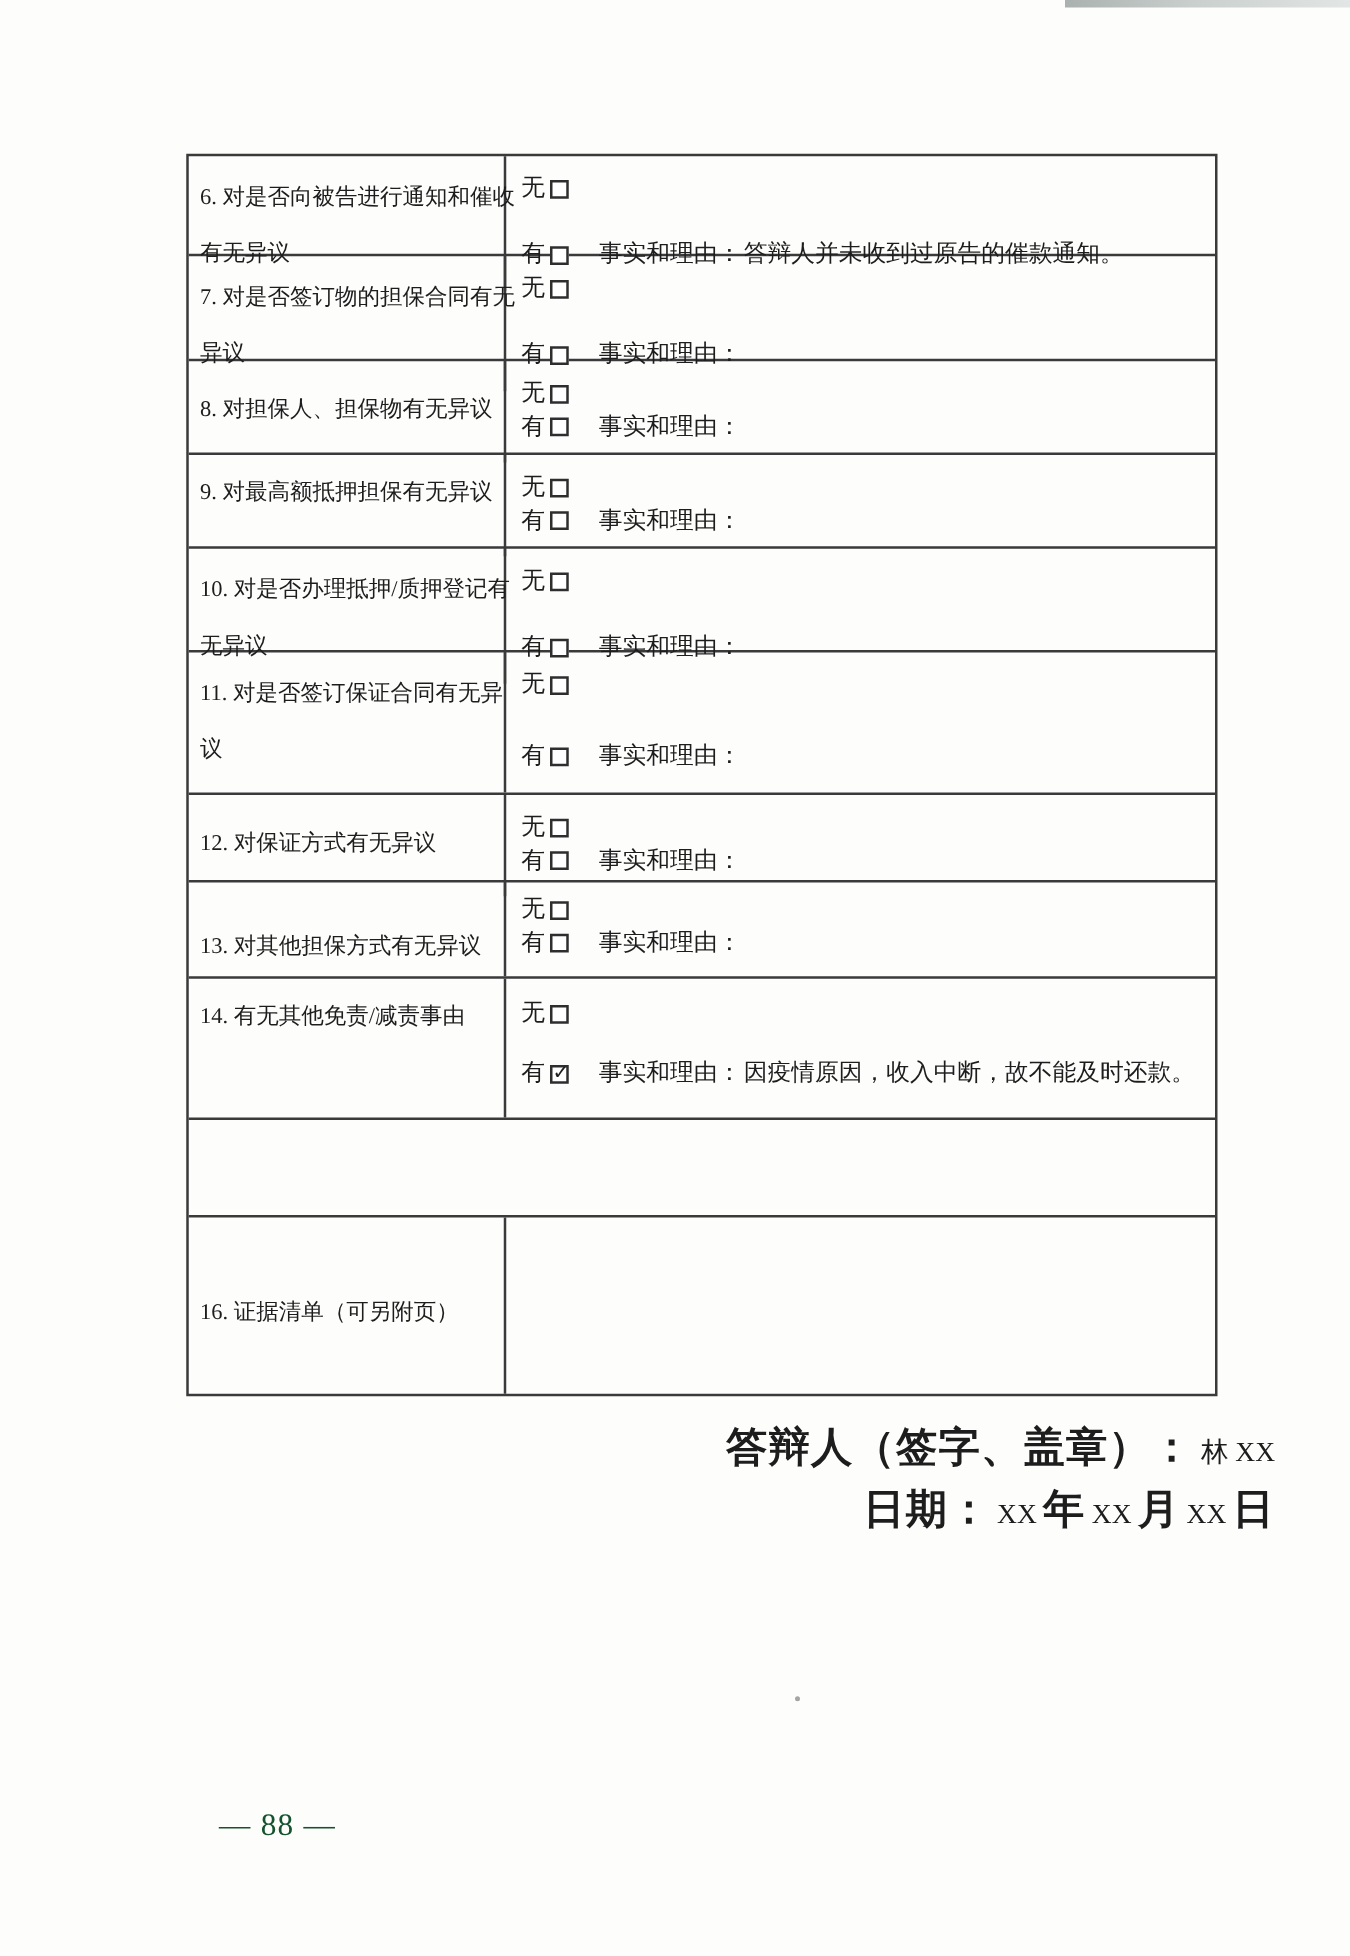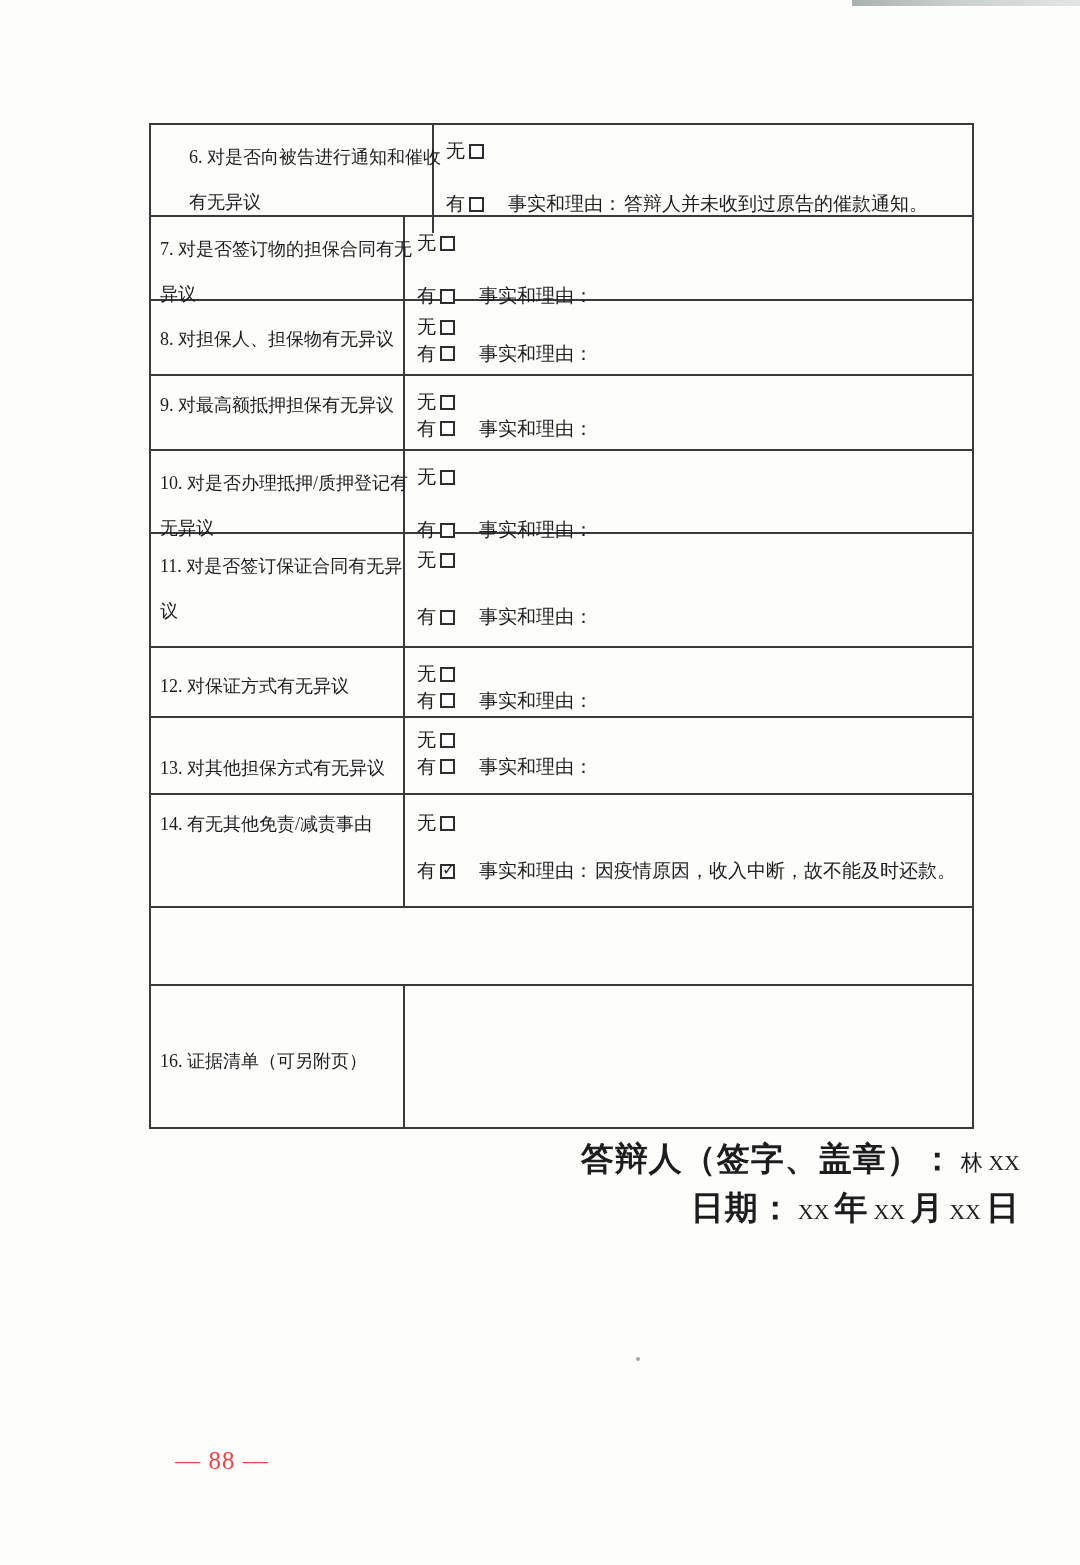--- a/index.html
+++ b/index.html
@@ -23,21 +23,21 @@
     background:#8f8f8f; border-radius:50%; opacity:.8;
   }
 
   
   .ftable {
     position:absolute; left:149px; top:123px; width:825px;
     border:2px solid #3a3a3a;
   }
   .trow { display:grid; grid-template-columns:254px 1fr; border-top:2px solid #3a3a3a; }
   .trow:first-child { border-top:none; }
-  .r6 { height:90px;margin-left:29px; } .r7 { height:84px; } .r8 { height:75px; }
+  .r6 { height:78px; } .r7 { height:84px; } .r8 { height:75px; }
   .r9 { height:75px; } .r10 { height:83px; } .r11 { height:114px; }
   .r12 { height:70px; } .r13 { height:77px; } .r14 { height:113px; }
   .r15 { height:78px; } .r16 { height:143px; }
 
   .cell { font-size:18px; line-height:1.4; }
   .cell.left {
     border-right:2px solid #3a3a3a;
     padding:10px 4px 8px 9px;
     display:flex; flex-direction:column; justify-content:flex-start;
   }
@@ -73,21 +73,21 @@
   .sig { position:absolute; left:420px; top:1138px; width:600px; text-align:right; }
   .sig-line1 { line-height:42px; white-space:nowrap; }
   .sig-line2 { line-height:42px; white-space:nowrap; margin-top:1px; }
   .sig-bold { font-weight:bold; font-size:33px; letter-spacing:1px; }
   .sig-name { font-size:22px; margin-left:6px; }
   .sig-xx { font-size:22px; margin:0 5px; }
 
   
   .footer {
     position:absolute; left:152px; top:1447px; width:140px;
-    font-size:25px; text-align:center; letter-spacing:1px; color:#ef4444;
+    font-size:25px; text-align:center; letter-spacing:1px; color:#14532d;
   }
 </style>
 </head>
 <body>
 
 <div class="streak"></div>
 <div class="speck"></div>
 
 <div class="ftable">
 

